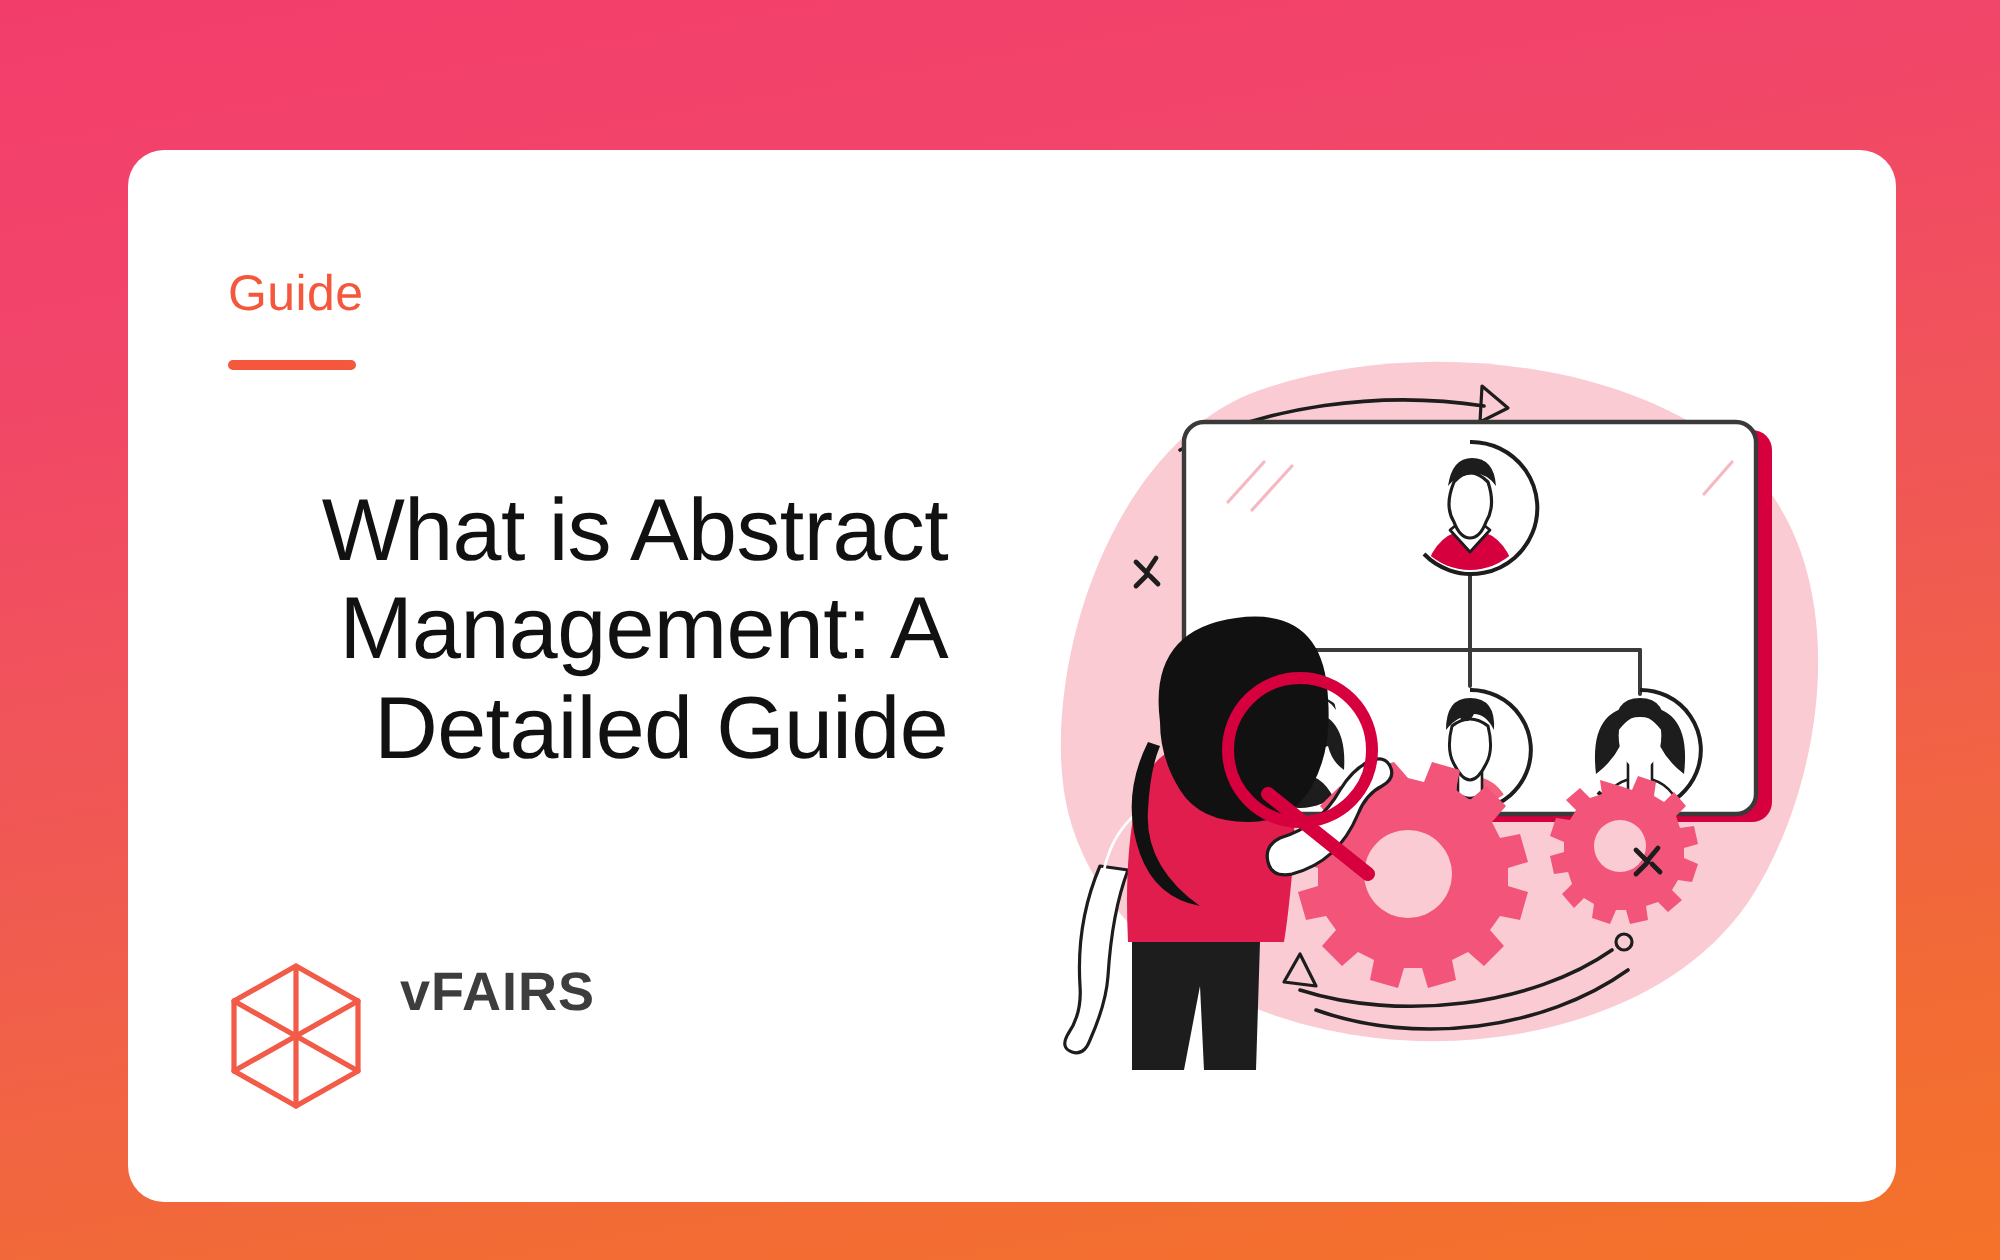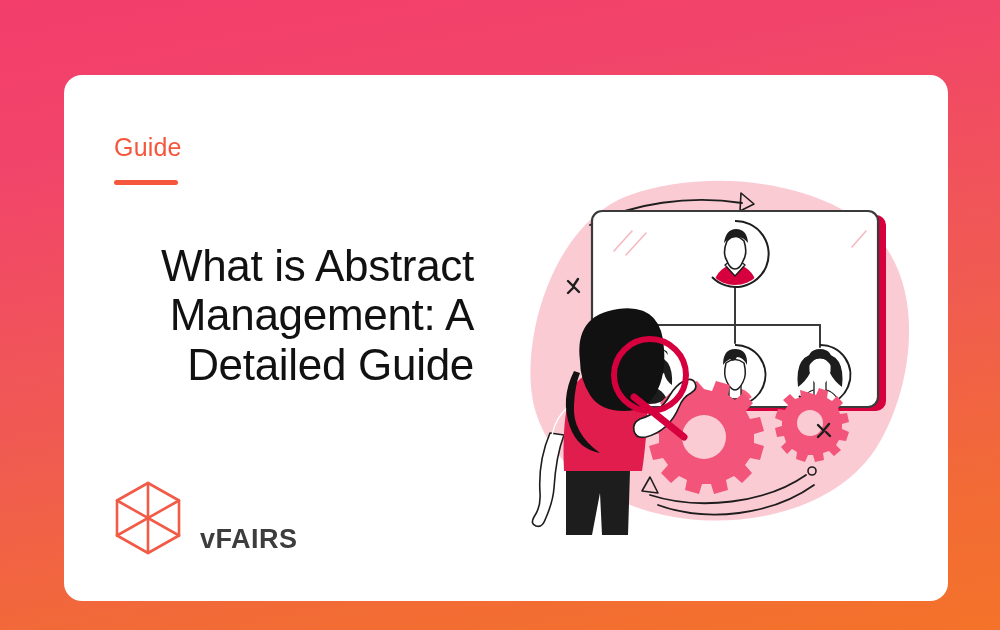--- a/index.html
+++ b/index.html
@@ -51,21 +51,21 @@
     color:#111111;
     font-weight:400;
     letter-spacing:-0.3px;
     max-width:360px;
     text-align:right;
   }
   
   .logo-row {
     position:absolute;
     left:50px; top:406px;
-    display:flex; align-items:flex-end; gap:18px;
+    display:flex; align-items:flex-start; gap:18px;
   }
   .logo-mark { width:68px; height:74px; display:block; }
   .logo-text {
     font-size:27px;
     font-weight:bold;
     color:#3D3D3D;
     letter-spacing:0.5px;
   }
   
   .illus {

